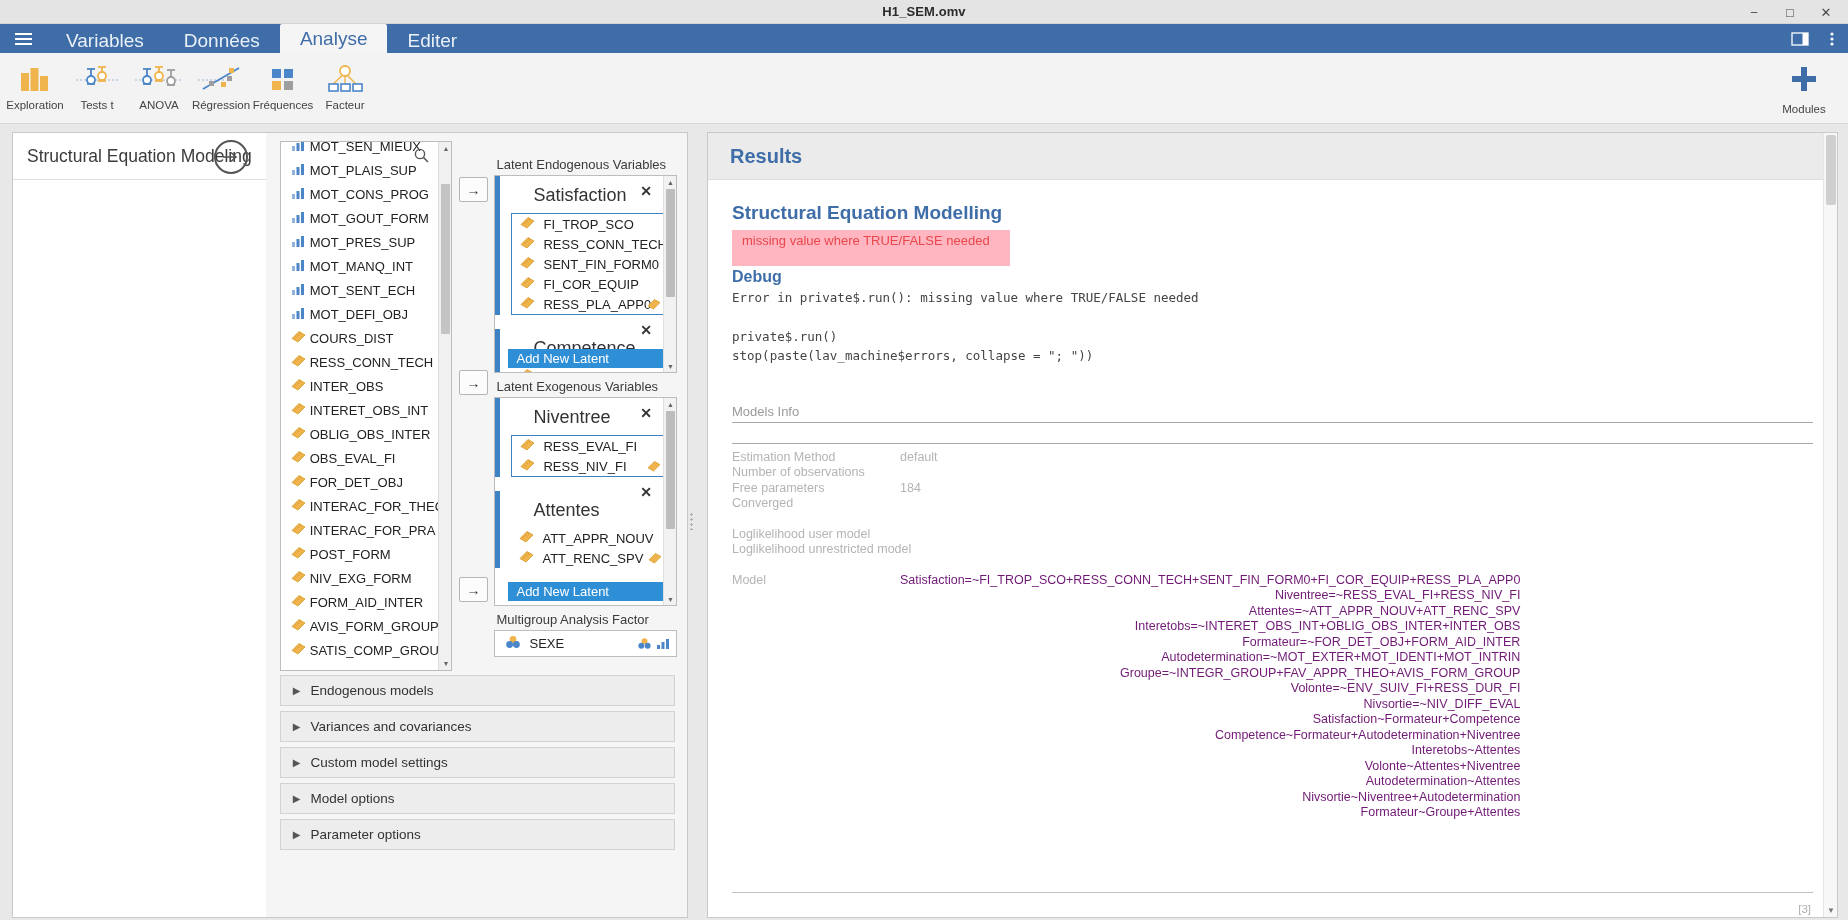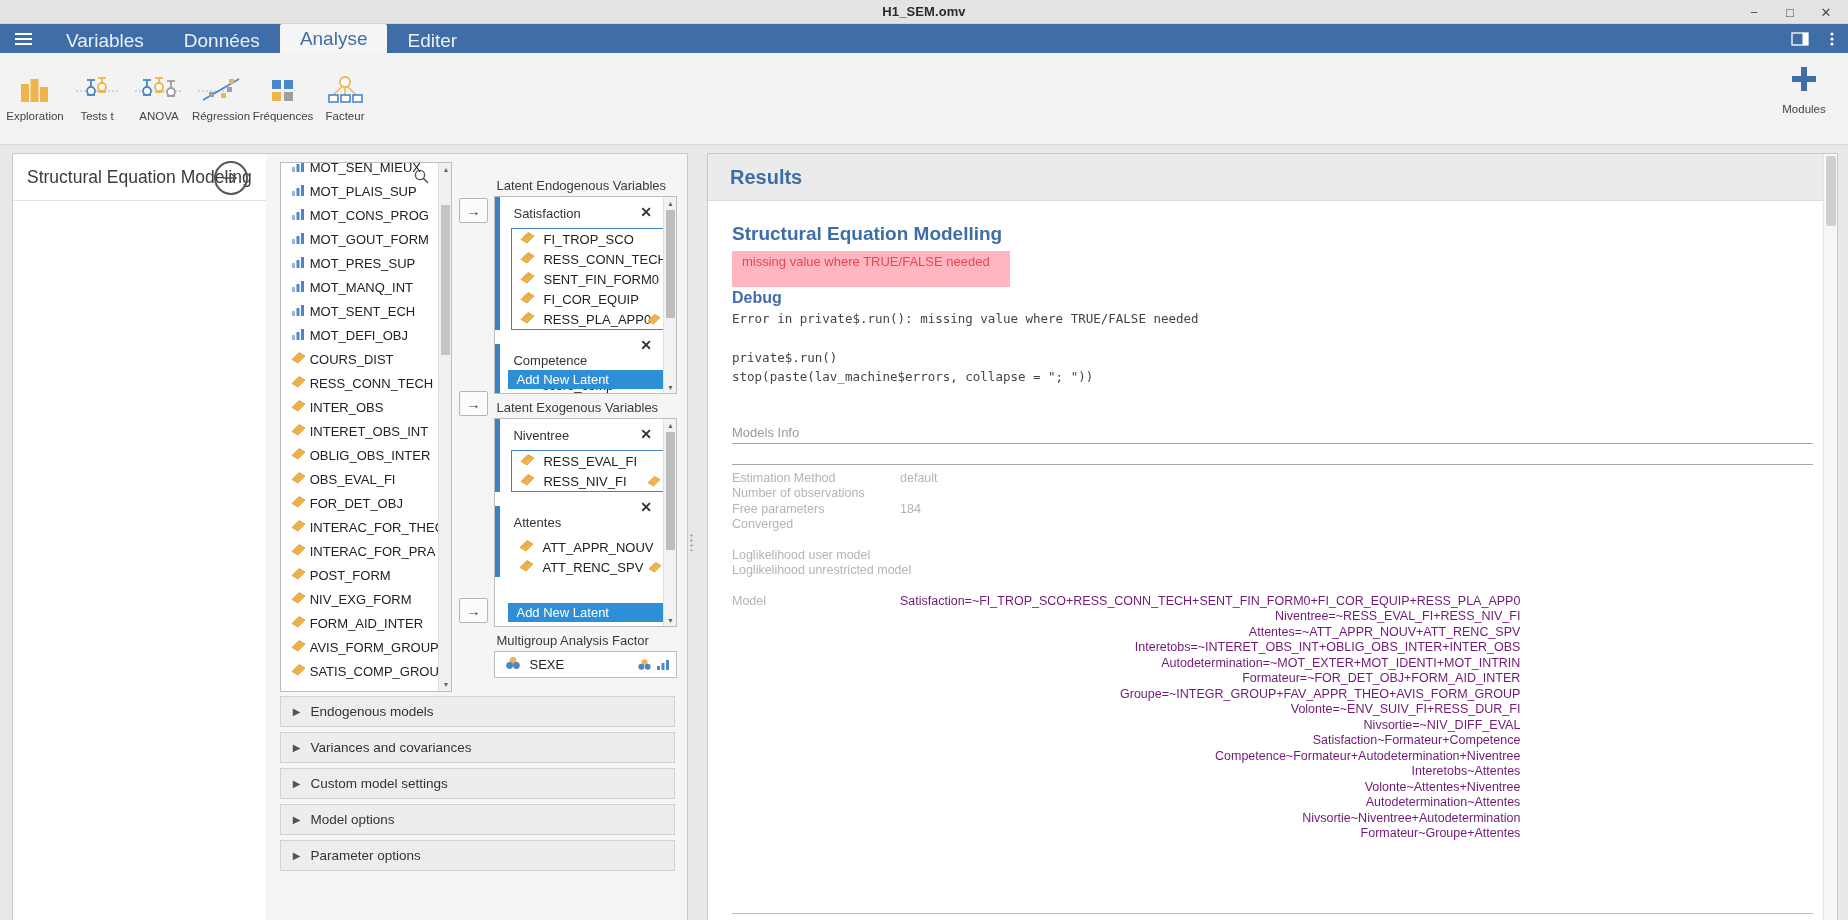--- a/index.html
+++ b/index.html
@@ -32,21 +32,21 @@
   .tab{
     height:25px; padding:0 20px; display:flex; align-items:center; color:#eaf0f7;
     font-size:19px; cursor:pointer; border-radius:2px 2px 0 0;
   }
   .tab.active{ background:#f5f5f5; color:#3e6da8; height:29px; }
   .tabbar-right{ position:absolute; right:6px; top:0; height:29px; display:flex; align-items:center; gap:12px; }
   .tabbar-right .ic{ width:20px; height:20px; display:flex; align-items:center; justify-content:center; cursor:pointer;}
 
   
   .ribbon{
-    height:92px; background:#f3f3f3; display:flex; align-items:center;
+    height:71px; background:#f3f3f3; display:flex; align-items:center;
     border-bottom:1px solid #d9d9d9; position:relative; padding-left:4px;
   }
   .ribbon-item{
     width:62px; height:68px; display:flex; flex-direction:column; align-items:center;
     justify-content:flex-start; padding-top:7px; cursor:pointer; border-radius:2px;
   }
   .ribbon-item .lbl{ font-size:11.5px; color:#444; margin-top:4px; white-space:nowrap;}
   .ribbon-icon{ height:34px; width:56px; display:flex; align-items:center; justify-content:center; }
   .ribbon-right{ position:absolute; right:8px; top:6px; width:72px; height:62px;
     display:flex; flex-direction:column; align-items:center; cursor:pointer; padding-top:5px;}
@@ -96,21 +96,21 @@
     border-radius:2px;
   }
 
   .target-col{ flex:1; display:flex; flex-direction:column; }
   .tgt-label{ font-size:13px; color:#3b3b3b; margin:16px 0 3px 2px; }
   .tgt-box{
     background:#fff; border:1px solid #bdbdbd; position:relative; overflow:hidden;
   }
   .latent-group{ position:relative; padding:0; }
   .latent-strip{ position:absolute; left:0; top:0; bottom:0; width:5px; background:#3e82c4; }
-  .latent-title{ font-size:13px; color:#333; padding:9px 0 7px 18px; }
+  .latent-title{ font-size:18px; color:#333; padding:9px 0 7px 18px;margin-left:20px; }
   .latent-items{ margin:0 8px 0 16px; border:1px solid #3e82c4; position:relative; }
   .latent-items.plain{ border:none; margin-left:16px;}
   .li-row{ display:flex; align-items:center; height:20px; padding-left:8px; gap:8px; }
   .li-row .nm{ font-size:13px; color:#222; }
   .grp-close{
     position:absolute; right:24px; font-weight:bold; font-size:14px; color:#333; cursor:pointer; line-height:1;
   }
   .add-latent{
     position:absolute; left:13px; right:13px; height:19px; background:#2f8fd6; color:#fff;
     font-size:13px; display:flex; align-items:center; padding-left:8px; cursor:pointer;
@@ -815,22 +815,22 @@
           <span class="v"></span>
         </div>
         <div class="spacer-row"></div>
         <div class="model-eqs">
           <span class="k">Model</span>
           <div class="eqs" id="eqlist">
               <div>Satisfaction=~FI_TROP_SCO+RESS_CONN_TECH+SENT_FIN_FORM0+FI_COR_EQUIP+RESS_PLA_APP0</div>
               <div>Niventree=~RESS_EVAL_FI+RESS_NIV_FI</div>
               <div>Attentes=~ATT_APPR_NOUV+ATT_RENC_SPV</div>
               <div>Interetobs=~INTERET_OBS_INT+OBLIG_OBS_INTER+INTER_OBS</div>
+              <div>Formateur=~FOR_DET_OBJ+FORM_AID_INTER</div>
               <div>Autodetermination=~MOT_EXTER+MOT_IDENTI+MOT_INTRIN</div>
-              <div>Formateur=~FOR_DET_OBJ+FORM_AID_INTER</div>
               <div>Groupe=~INTEGR_GROUP+FAV_APPR_THEO+AVIS_FORM_GROUP</div>
               <div>Volonte=~ENV_SUIV_FI+RESS_DUR_FI</div>
               <div>Nivsortie=~NIV_DIFF_EVAL</div>
               <div>Satisfaction~Formateur+Competence</div>
               <div>Competence~Formateur+Autodetermination+Niventree</div>
               <div>Interetobs~Attentes</div>
               <div>Volonte~Attentes+Niventree</div>
               <div>Autodetermination~Attentes</div>
               <div>Nivsortie~Niventree+Autodetermination</div>
               <div>Formateur~Groupe+Attentes</div>

